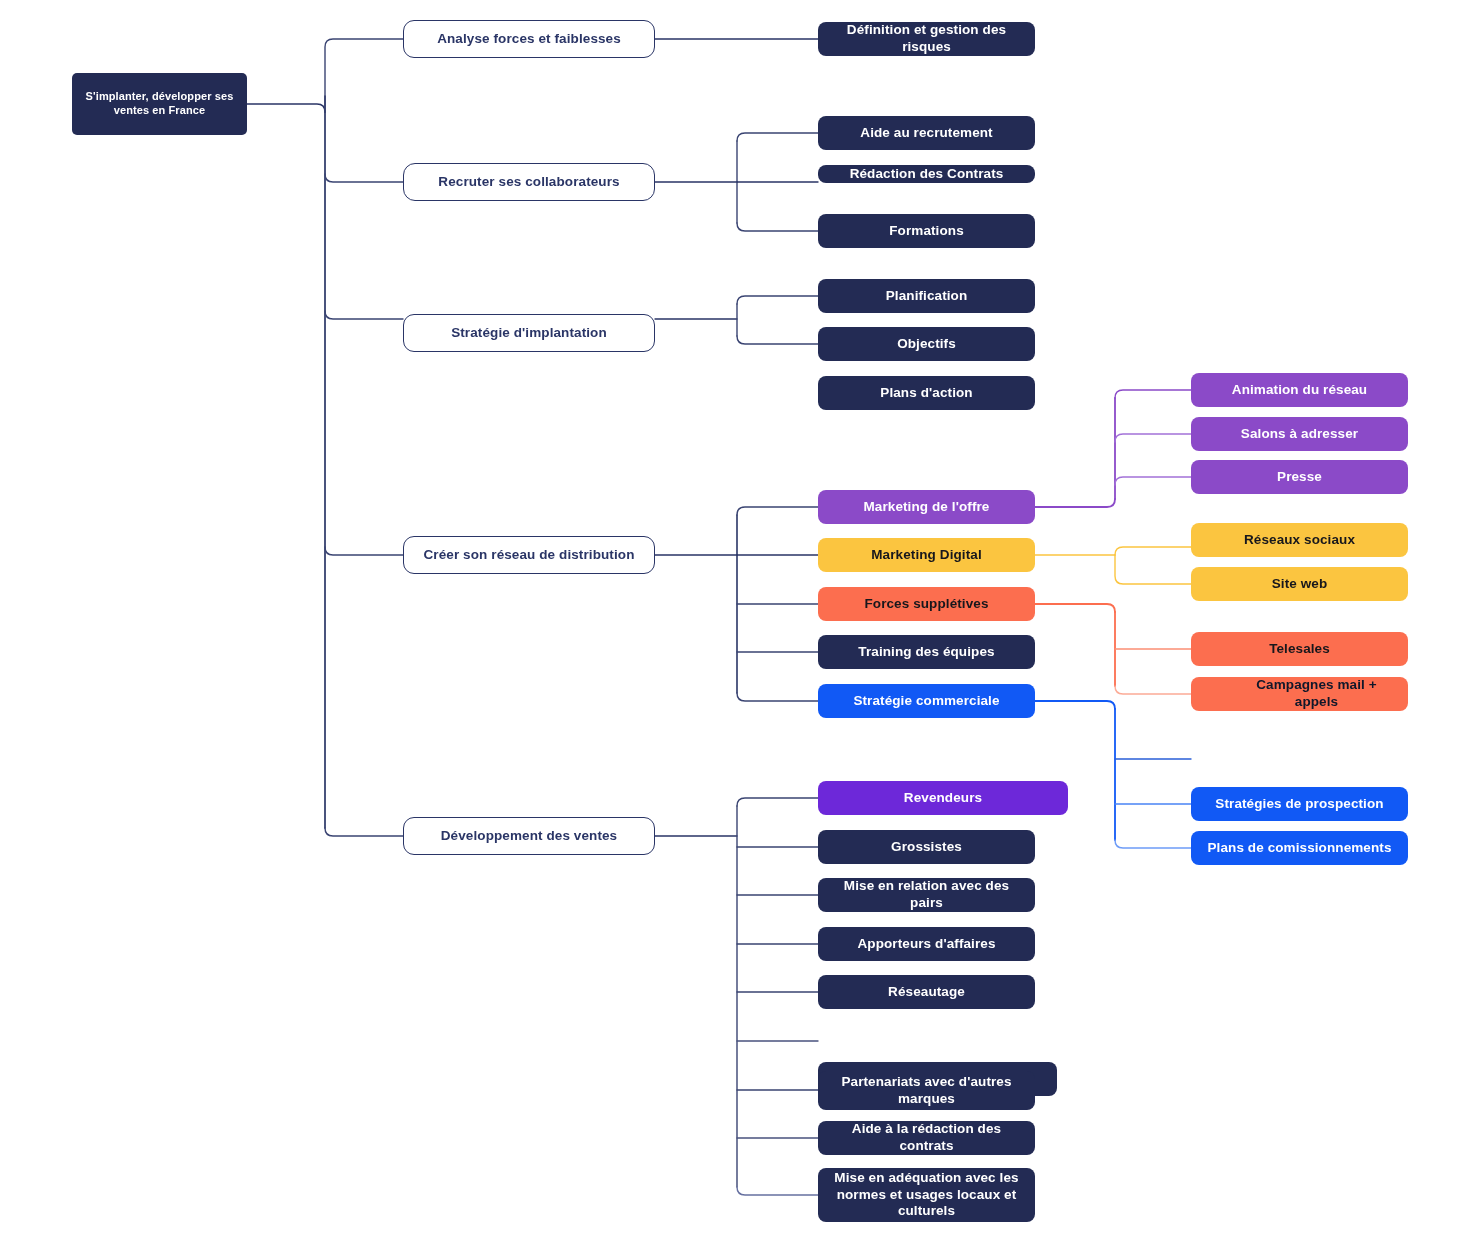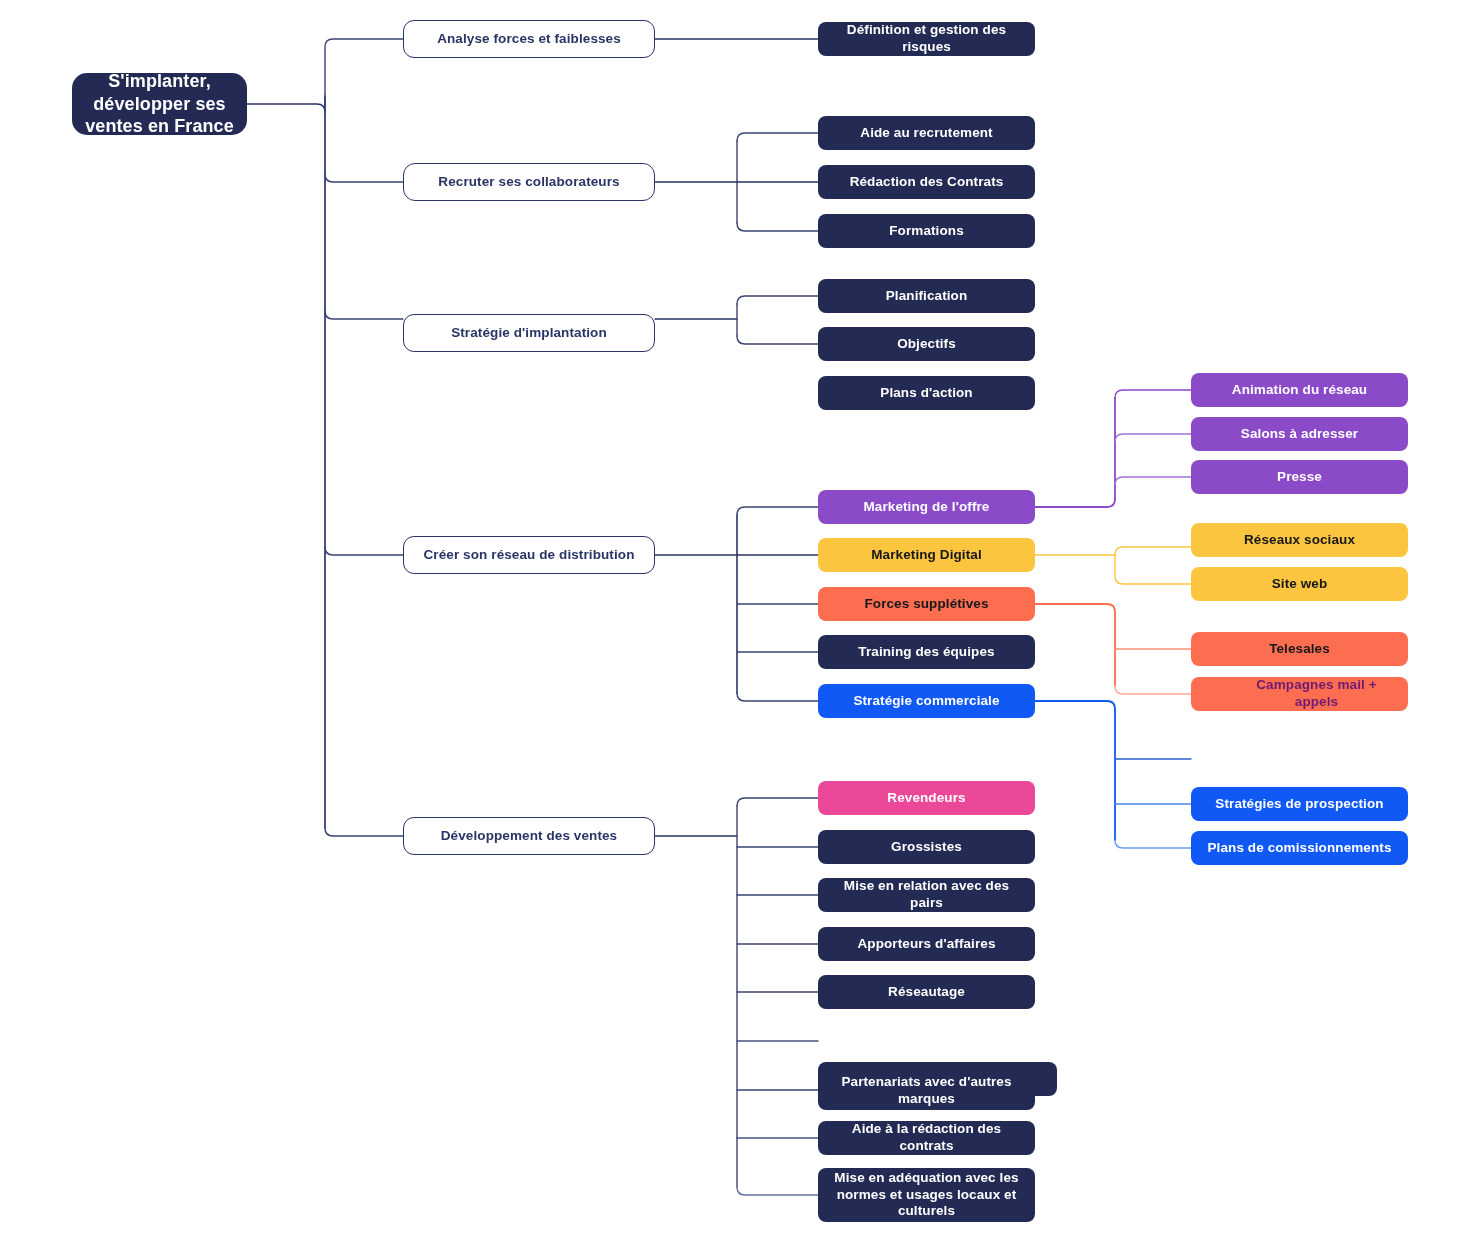--- a/index.html
+++ b/index.html
@@ -34,22 +34,22 @@
     text-align: center;
     border-radius: 9px;
     font-weight: bold;
     font-size: 13.5px;
     line-height: 1.25;
     letter-spacing: 0.1px;
     padding: 4px 10px;
     z-index: 2;
   }
   .node.root {
-    border-radius: 15px;
-    font-size: 18px;
+    border-radius: 5px;
+    font-size: 11px;
     justify-content: flex-end;
   }
   .node.outline {
     background: #ffffff;
     border: 1.4px solid #2a3566;
     color: #2a3566;
     border-radius: 11px;
   }
   .node.lvl3 {
     border-radius: 8px;
@@ -153,21 +153,21 @@
     <span>Développement des ventes</span>
   </div>
 
   <div class="node lvl3" style="left:818px; top:22px; width:217px; height:34px; background:#232b54; color:#ffffff;">
     <span>Définition et gestion des risques</span>
   </div>
 
   <div class="node lvl3" style="left:818px; top:116px; width:217px; height:34px; background:#232b54; color:#ffffff;">
     <span>Aide au recrutement</span>
   </div>
-  <div class="node lvl3" style="left:818px; top:165px; width:217px; height:34px; background:#232b54; color:#ffffff;">
+  <div class="node lvl3" style="left:818px; top:165px; width:217px; height:18px; background:#232b54; color:#ffffff;">
     <span>Rédaction des Contrats</span>
   </div>
   <div class="node lvl3" style="left:818px; top:214px; width:217px; height:34px; background:#232b54; color:#ffffff;">
     <span>Formations</span>
   </div>
 
   <div class="node lvl3" style="left:818px; top:279px; width:217px; height:34px; background:#232b54; color:#ffffff;">
     <span>Planification</span>
   </div>
   <div class="node lvl3" style="left:818px; top:327px; width:217px; height:34px; background:#232b54; color:#ffffff;">
@@ -206,32 +206,32 @@
   <div class="node lvl3" style="left:1191px; top:523px; width:217px; height:34px; background:#fbc540; color:#17171c;">
     <span>Réseaux sociaux</span>
   </div>
   <div class="node lvl3" style="left:1191px; top:567px; width:217px; height:34px; background:#fbc540; color:#17171c;">
     <span>Site web</span>
   </div>
 
   <div class="node lvl3" style="left:1191px; top:632px; width:217px; height:34px; background:#fc6e4f; color:#17171c;">
     <span>Telesales</span>
   </div>
-  <div class="node lvl3" style="left:1191px; top:677px; width:217px; height:34px; background:#fc6e4f; color:#701a75;padding-left:44px;">
+  <div class="node lvl3" style="left:1191px; top:677px; width:217px; height:34px; background:#fc6e4f; color:#0f172a;padding-left:44px;">
     <span>Campagnes mail + appels</span>
   </div>
 
   <div class="node lvl3" style="left:1191px; top:787px; width:217px; height:34px; background:#1159f5; color:#ffffff;">
     <span>Stratégies de prospection</span>
   </div>
   <div class="node lvl3" style="left:1191px; top:831px; width:217px; height:34px; background:#1159f5; color:#ffffff;">
     <span>Plans de comissionnements</span>
   </div>
 
-  <div class="node lvl3" style="left:818px; top:781px; width:217px; height:34px; background:#ec4899; color:#ffffff;">
+  <div class="node lvl3" style="left:818px; top:781px; width:250px; height:34px; background:#6d28d9; color:#ffffff;">
     <span>Revendeurs</span>
   </div>
   <div class="node lvl3" style="left:818px; top:830px; width:217px; height:34px; background:#232b54; color:#ffffff;">
     <span>Grossistes</span>
   </div>
   <div class="node lvl3" style="left:818px; top:878px; width:217px; height:34px; background:#232b54; color:#ffffff;">
     <span>Mise en relation avec des pairs</span>
   </div>
   <div class="node lvl3" style="left:818px; top:975px; width:217px; height:34px; background:#232b54; color:#ffffff;">
     <span>Réseautage</span>

